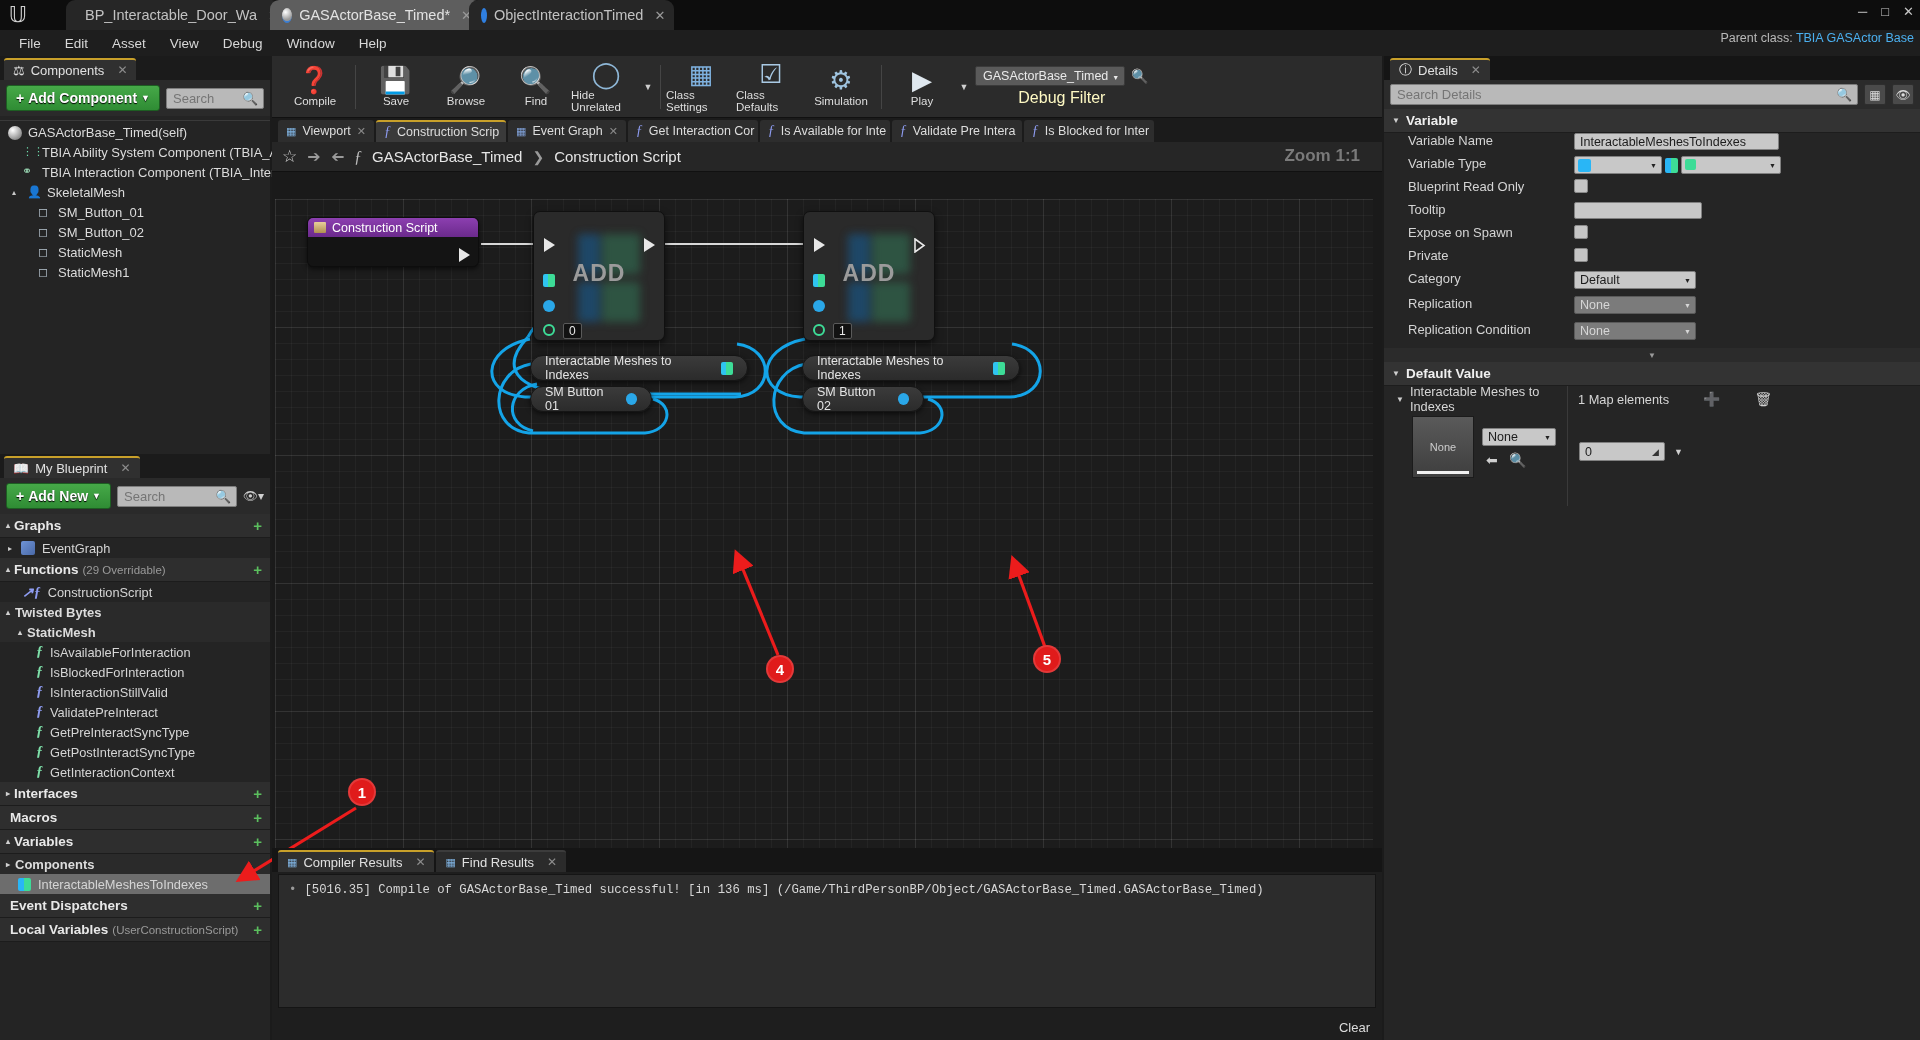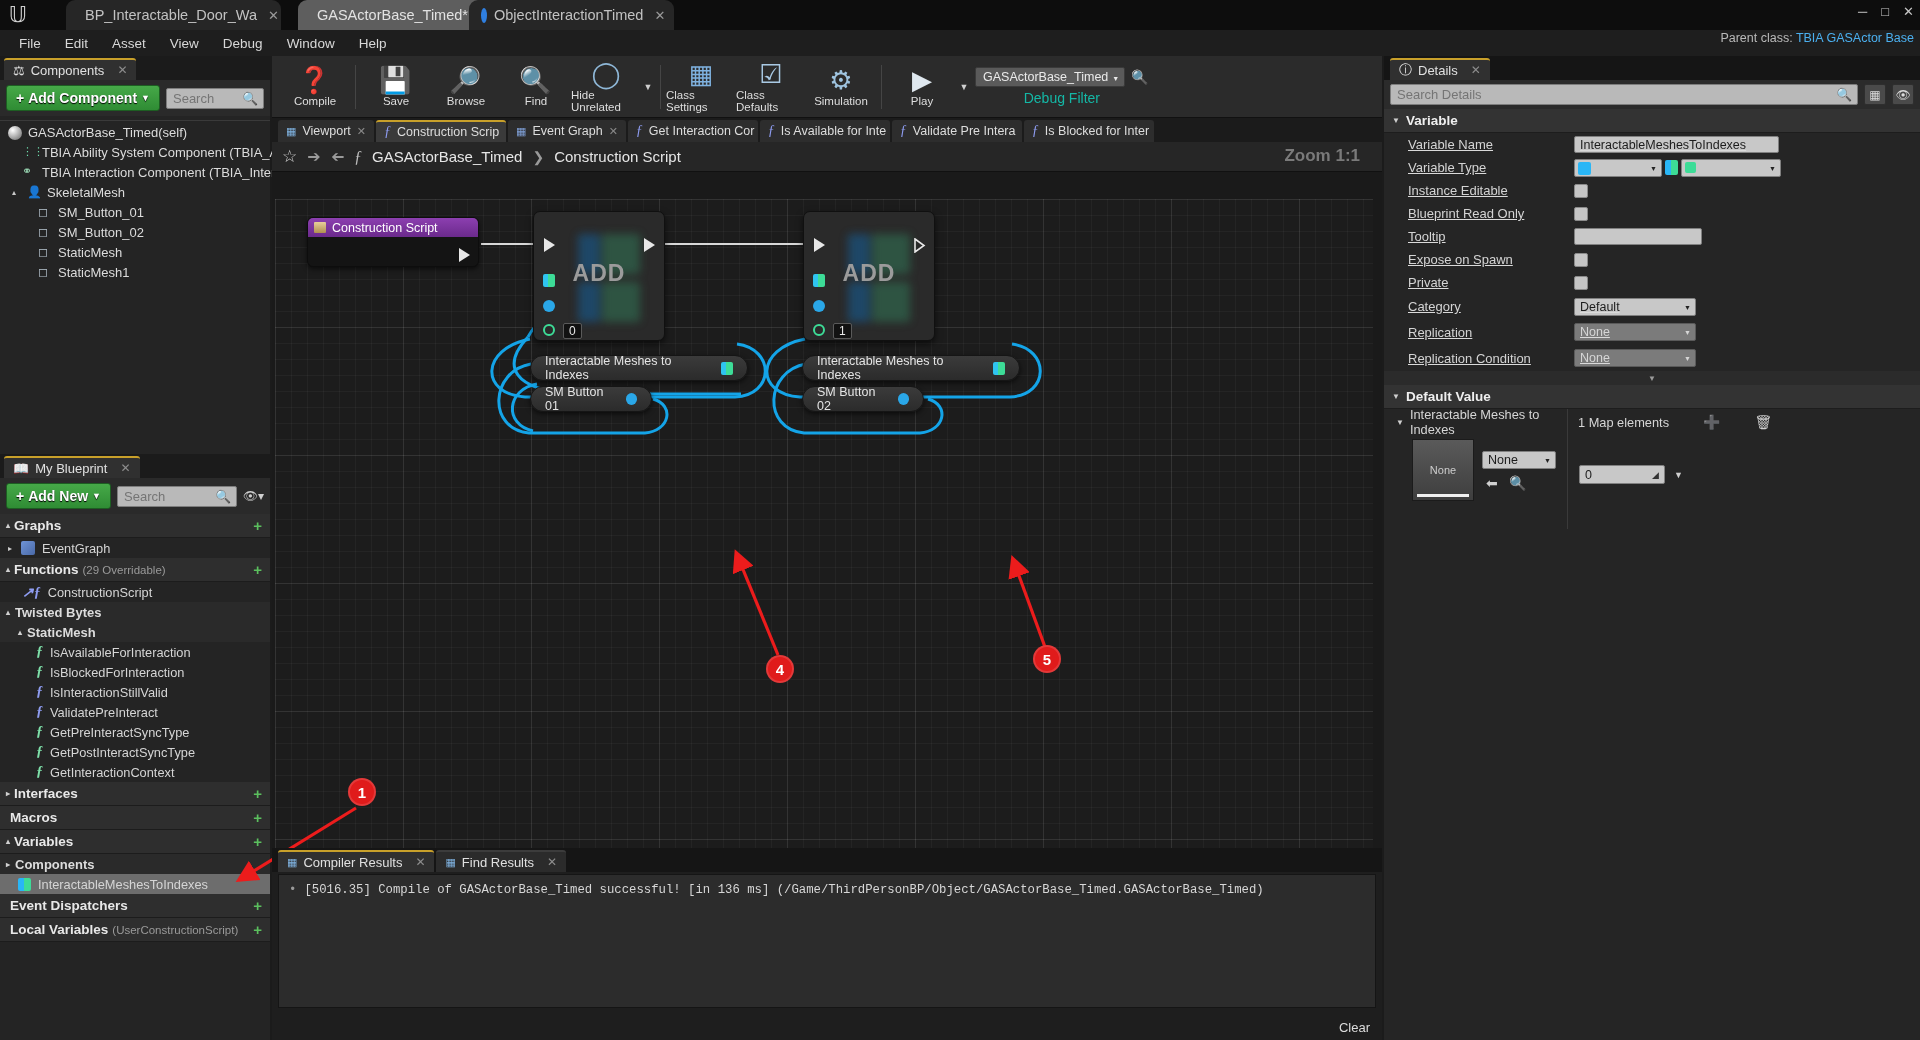--- a/index.html
+++ b/index.html
@@ -102,21 +102,21 @@
             justify-content:center; gap:2px; font-size:11.5px; color:#dedede; }
   .tb-btn .glyph { font-size:26px; line-height:26px; }
   .tb-sep { width:1px; height:44px; background:#454545; margin:0 5px; }
   .tb-caret { width:14px; height:58px; display:flex; align-items:center; justify-content:center;
               font-size:9px; color:#cfcfcf; }
   .debugfilter { display:flex; flex-direction:column; align-items:center; gap:3px; margin-left:4px; }
   .dbg-combo { display:flex; align-items:center; gap:6px; }
   .dbg-select { background:#5a5a5a; border:1px solid #3a3a3a; color:#eaeaea;
                 font-size:12.5px; padding:2px 16px 2px 7px; border-radius:2px; position:relative; }
   .dbg-select:after { content:"▼"; font-size:7px; position:absolute; right:5px; top:7px; }
-  .dbg-label { font-size:14px; color:#14b8a6; }
+  .dbg-label { font-size:16px; color:#fef9c3; }
 
   .graphtabs { height:24px; background:#1b1b1b; display:flex; align-items:flex-end; gap:2px; padding-left:6px; }
   .gtab { height:22px; display:flex; align-items:center; gap:6px; padding:0 8px;
           background:#2d2d2d; font-size:12.5px; color:#ddd; border-radius:3px 3px 0 0; max-width:130px;
           white-space:nowrap; overflow:hidden; }
   .gtab.sel { background:#3a3a3a; border-top:2px solid #c8a02a; }
   .gtab .x { color:#8a8a8a; font-size:11px; }
 
   .breadcrumb { height:30px; background:#262626; display:flex; align-items:center;
                 gap:10px; padding-left:10px; position:relative; border-bottom:1px solid #111; }
@@ -194,21 +194,21 @@
   .det-search .field input { border:0; background:transparent; outline:none; width:100%;
                              font-size:13px; color:#3a3a3a; font-family:"Liberation Sans",sans-serif; }
   .det-search .field .mag { position:absolute; right:4px; color:#2e2e2e; font-size:13px; }
   .det-icbtn { width:22px; height:21px; background:#4a4a4a; border:1px solid #2e2e2e;
                border-radius:2px; display:flex; align-items:center; justify-content:center;
                font-size:12px; color:#dcdcdc; }
   .sec-hdr { height:24px; background:#333333; display:flex; align-items:center; gap:6px;
              padding-left:8px; font-size:13.5px; font-weight:bold; color:#efefef;
              border-bottom:1px solid #1d1d1d; }
   .sec-hdr .tri { font-size:8px; color:#cfcfcf; }
-  .prow { display:flex; align-items:center; height:23px; font-size:13px; color:#dadada;text-decoration:underline; }
+  .prow { display:flex; align-items:flex-start; height:23px; font-size:13px; color:#dadada; }
   .prow .lbl { width:190px; padding-left:24px; color:#d4d4d4; }
   .prow .val { flex:1; display:flex; align-items:center; }
   .tb-in { background:#c8c8c8; border:1px solid #808080; height:17px; border-radius:2px;
            font-size:12.5px; color:#1c1c1c; padding:0 5px; display:flex; align-items:center; }
   .cb { width:14px; height:14px; background:#c5c5c5; border:1px solid #8a8a8a; border-radius:2px; }
   .dd { background:#c8c8c8; border:1px solid #808080; height:18px; border-radius:2px;
         font-size:12.5px; color:#1c1c1c; padding:0 18px 0 5px; display:flex; align-items:center;
         position:relative; }
   .dd:after { content:"▼"; font-size:7px; position:absolute; right:4px; top:5px; color:#222; }
   .dd.grey { background:#7b7b7b; color:#d6d6d6; border-color:#5a5a5a; }
@@ -233,21 +233,21 @@
 
   <div class="titlebar">
     <div class="ue-logo">𝕌</div>
 
     <div class="tab inactive" style="left:66px; width:215px;">
       <span class="dot"></span>
       <span>BP_Interactable_Door_Wa</span>
       <span class="x">✕</span>
     </div>
 
-    <div class="tab active" style="left:270px; width:188px;margin-left:28px;">
+    <div class="tab active" style="left:270px; width:212px;">
       <span class="dot"></span>
       <span>GASActorBase_Timed*</span>
       <span class="x">✕</span>
     </div>
 
     <div class="tab inactive" style="left:469px; width:205px;">
       <span class="dot ring"></span>
       <span>ObjectInteractionTimed</span>
       <span class="x">✕</span>
     </div>
@@ -732,26 +732,20 @@
           <div class="dd" style="width:88px; padding-left:19px;">
             <span class="typeicon" style="position:absolute;left:3px;top:2px;"></span>
           </div>
           <span class="typeicon map" style="width:15px;height:15px;"></span>
           <div class="dd" style="width:100px; padding-left:19px;">
             <span class="typeicon int" style="position:absolute;left:3px;top:2px;width:11px;height:11px;"></span>
           </div>
         </div>
       </div>
 
-      <div class="prow">
-        <div class="lbl">Instance Editable</div>
-        <div class="val">
-            <div class="cb"></div>
-          </div>
-      </div>
 
       <div class="prow">
         <div class="lbl">Blueprint Read Only</div>
         <div class="val">
             <div class="cb"></div>
           </div>
       </div>
 
       <div class="prow">
         <div class="lbl">Tooltip</div>

